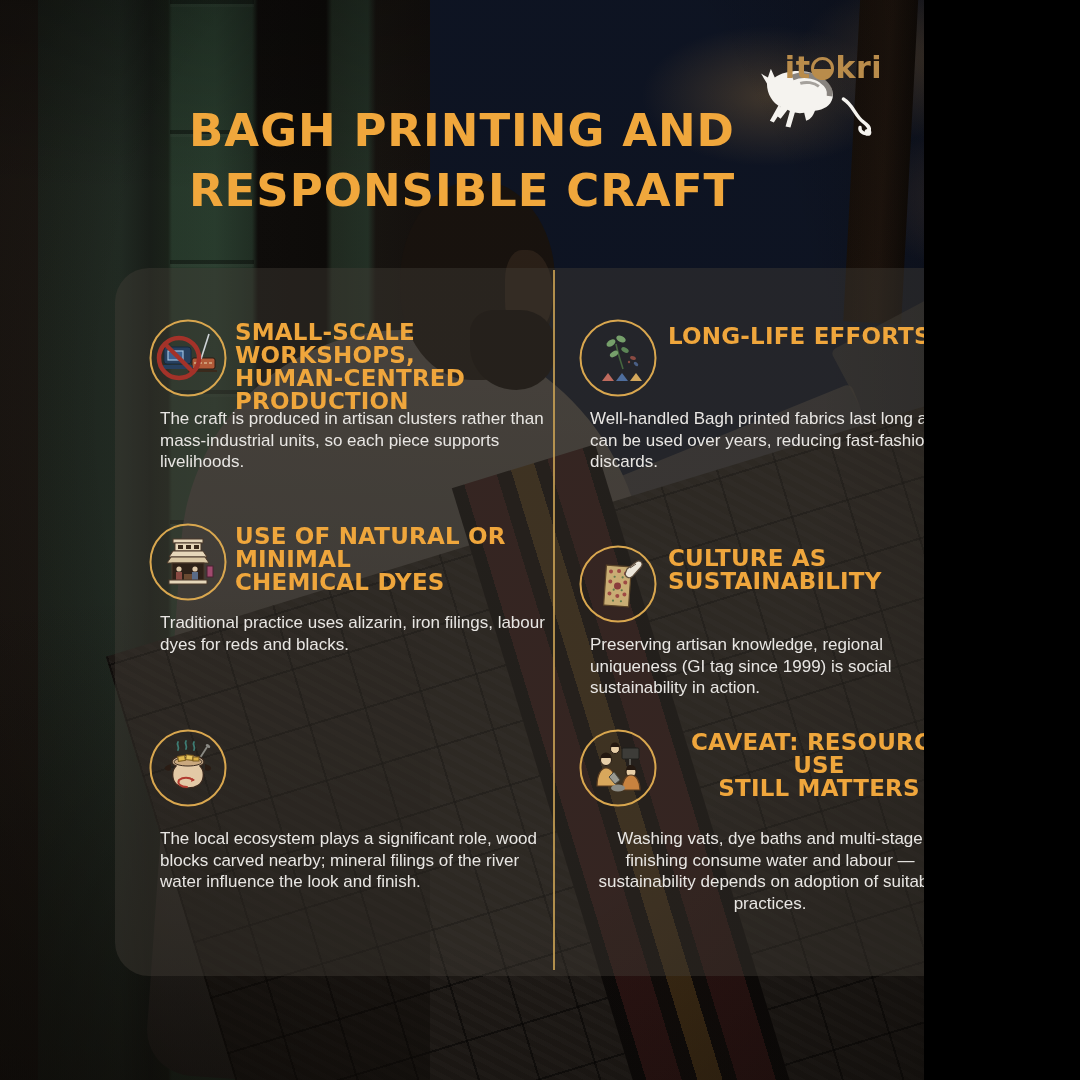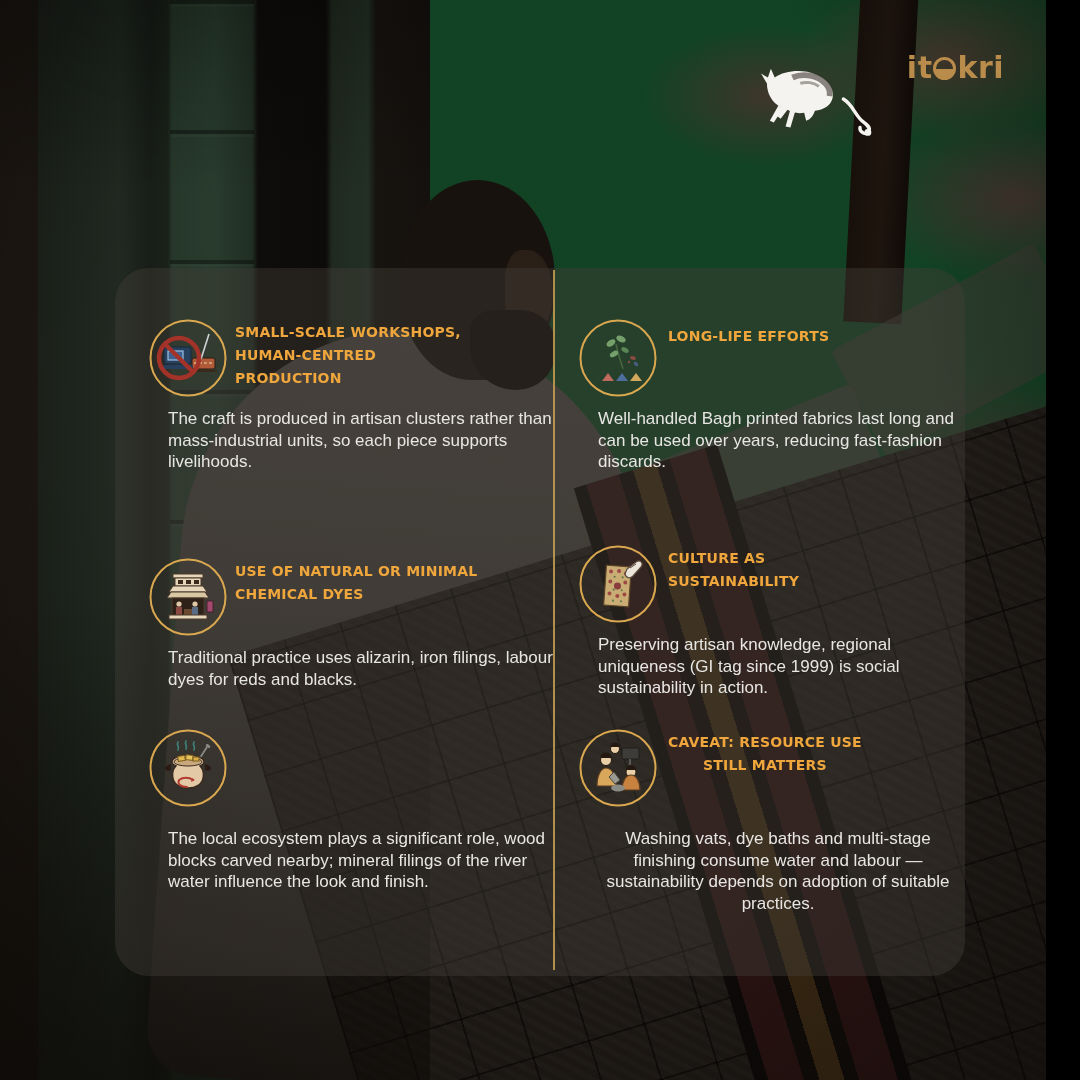--- a/index.html
+++ b/index.html
@@ -1,18 +1,18 @@
 <!DOCTYPE html>
 <html><head>
 <meta charset="utf-8">
 <style>
   html,body{margin:0;padding:0;background:#000;}
   .page{
-    position:relative;width:1046px;height:1080px;overflow:hidden;
-    background:#14532d;font-family:"Liberation Sans",sans-serif;
+    position:relative;width:924px;height:1080px;overflow:hidden;
+    background:#0f172a;font-family:"Liberation Sans",sans-serif;
   }
   .bg,.bg *{position:absolute;}
   .bg{inset:0;z-index:0;}
   .bg-wall{left:0;top:0;width:430px;height:1080px;
     background:linear-gradient(90deg,
       #221c17 0px,#221c17 38px,
       #232b23 38px,#27332a 120px,
       #1c231d 150px,#1f291f 168px,
       #2e4534 172px,#314a38 215px,#27392c 252px,
       #100e0c 258px,#0e0c0a 326px,
@@ -72,31 +72,31 @@
     line-height:60px;color:#f0a73c;letter-spacing:1px;}
 
   .panel{position:absolute;left:115px;top:268px;width:850px;height:708px;z-index:2;
     border-radius:34px;background:rgba(66,61,55,0.42);}
   .divider{position:absolute;left:438px;top:2px;width:2px;height:700px;
     background:#c9a153;opacity:.85;}
 
   .card{position:absolute;}
   .c1{left:33px;top:50px;width:410px;height:200px;}
   .c2{left:463px;top:50px;width:392px;height:200px;}
-  .c3{left:33px;top:254px;width:410px;height:200px;margin-top:35px;}
+  .c3{left:33px;top:254px;width:410px;height:200px;}
   .c4{left:463px;top:254px;width:392px;height:200px;margin-top:22px;}
   .c5{left:33px;top:460px;width:410px;height:230px;}
   .c6{left:463px;top:460px;width:392px;height:230px;text-align:center;}
   .icon-wrap{position:absolute;left:0;top:0;width:80px;height:80px;}
   .card-heading{position:absolute;left:87px;top:3px;margin:0;white-space:pre-line;
-    font-family:"DejaVu Sans",sans-serif;font-weight:bold;font-size:14px;
+    font-family:"DejaVu Sans",sans-serif;font-weight:bold;font-size:23px;
     line-height:23px;color:#efa63c;letter-spacing:.2px;}
   .col-r .card-heading{left:90px;}
   .c2 .card-heading{top:7px;}
-  .card-body{position:absolute;left:20px;top:90px;margin:0;
+  .card-body{position:absolute;left:12px;top:90px;margin:0;
     font-size:17px;line-height:21.5px;color:#e8e6e3;}
   .c1 .card-body,.c3 .card-body,.c5 .card-body{width:396px;}
   .c2 .card-body,.c4 .card-body,.c6 .card-body{width:360px;}
   .c5 .card-body,.c6 .card-body{top:100px;}
 </style>
 </head>
 <body>
 
 <div class="page">
 
@@ -123,20 +123,24 @@
 
   <svg class="animal" viewBox="0 0 130 100">
     <path fill="#f5f3ef" d="M18 30 l-6 -10 7 4 3 -9 4 9 c10 -7 28 -9 42 -3 c12 5 19 14 17 24 c-2 8 -9 12 -18 13 c-2 6 -6 10 -9 10 l-2 -8 c-6 1 -12 0 -17 -3 l-7 9 -4 -3 4 -9 c-8 -4 -14 -13 -14 -24 z"></path>
     <path fill="#f5f3ef" d="M30 52 l-9 16 4 2 9 -14 z M42 56 l-5 18 5 1 5 -17 z"></path>
     <path d="M96 46 c10 6 12 17 20 23 c4 3 8 6 6 10 c-3 5 -10 0 -9 -4" stroke="#f5f3ef" stroke-width="3.5" fill="none" stroke-linecap="round"></path>
     <circle cx="121" cy="80" r="3.5" fill="#f5f3ef"></circle>
     <path d="M44 24 c9 -4 22 -3 30 3 c6 4 9 10 8 16" stroke="rgba(45,38,32,.55)" stroke-width="6" fill="none"></path>
     <path d="M52 30 c6 -2 14 -1 19 3" stroke="rgba(45,38,32,.4)" stroke-width="3" fill="none"></path>
   </svg>
 
+  <div class="title">
+    <div>BAGH PRINTING AND</div>
+    <div>RESPONSIBLE CRAFT</div>
+  </div>
 
   <div class="panel">
     <div class="divider"></div>
 
     <div class="card c1 col-l">
       <div class="icon-wrap">
         <svg viewBox="0 0 80 80" width="80" height="80">
           <circle cx="40" cy="40" r="37.5" fill="none" stroke="#d9a74f" stroke-width="2"></circle>
           <rect x="44" y="40" width="23" height="11" rx="2" fill="#b05a38" stroke="#2a1a12"></rect>
           <path d="M46 45 h19" stroke="#e8d9b0" stroke-dasharray="3 2" stroke-width="1.2" fill="none"></path>

